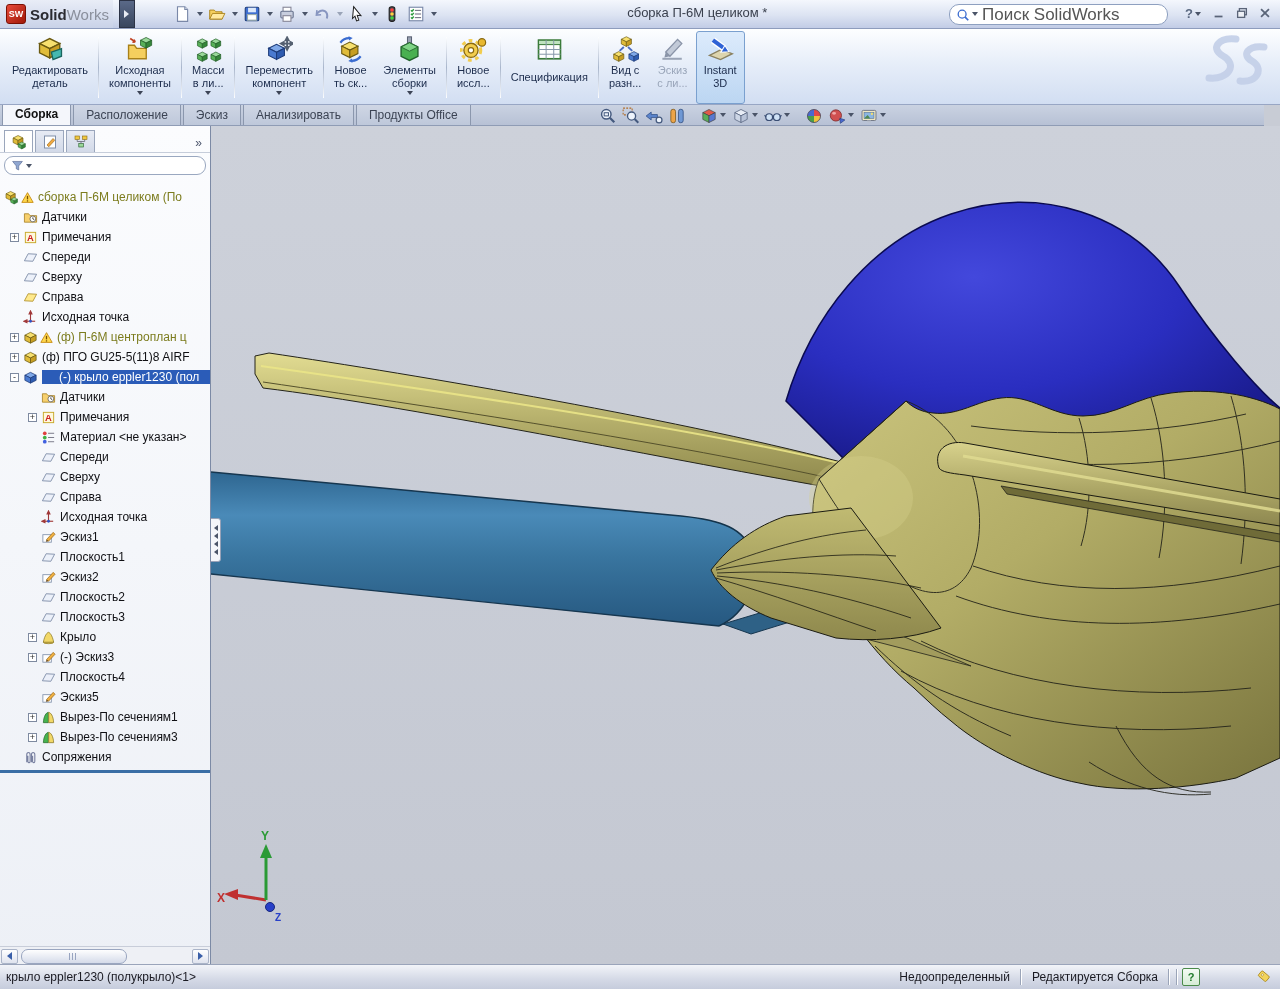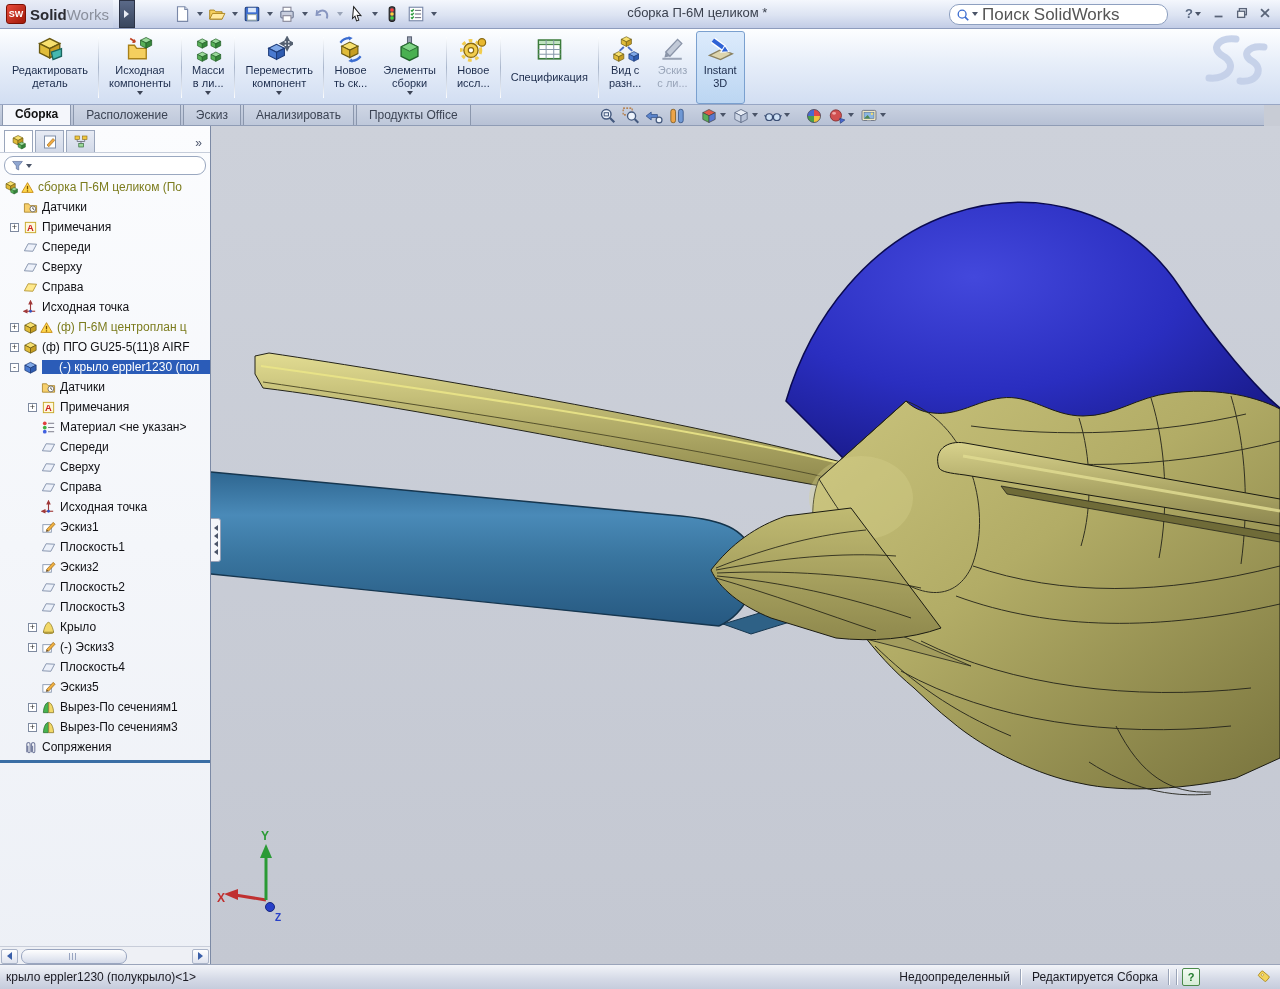--- a/index.html
+++ b/index.html
@@ -69,21 +69,21 @@
     background:linear-gradient(#fbfcfe,#edf0f6);border-right:1px solid #7c8aa5;z-index:10;}
   .fmtabs{display:flex;align-items:flex-end;height:24px;padding:2px 4px 0 4px;border-bottom:1px solid #c6cdda;}
   .fmtab{width:27px;height:21px;display:flex;align-items:center;justify-content:center;
     border:1px solid #9aa6bc;border-bottom:none;background:linear-gradient(#e7ebf4,#d2d9e8);margin-right:2px;}
   .fmtab.active{background:#fff;}
   .fmtab svg{width:16px;height:16px;}
   .fmoverflow{margin-left:auto;font-size:12px;color:#49536a;padding:0 4px 2px 0;}
   .fmfilter{height:17px;margin:3px 4px 2px 4px;border:1px solid #9aa8c0;border-radius:9px;
     background:#fff;display:flex;align-items:center;padding:0 6px;}
   .fmfilter svg{width:13px;height:13px;}
-  .tree{position:relative;margin-top:2px;}
+  .tree{position:relative;margin-top:12px;}
   .trow{height:20px;display:flex;align-items:center;white-space:nowrap;overflow:hidden;}
   .trow.lv0{padding-left:4px;}
   .trow.lv1{padding-left:10px;}
   .trow.lv2{padding-left:28px;}
   .exp{width:9px;height:9px;box-sizing:border-box;border:1px solid #7e8aa0;background:#fff;
     font-size:9px;line-height:7px;text-align:center;color:#333;margin-right:4px;flex:0 0 9px;}
   .exp:empty{visibility:hidden;}
   .tic{width:15px;height:15px;margin-right:4px;flex:0 0 15px;}
   .tic.warn{width:13px;height:13px;margin-left:-2px;flex-basis:13px;}
   .tlabel{font-size:12px;color:#101014;}

